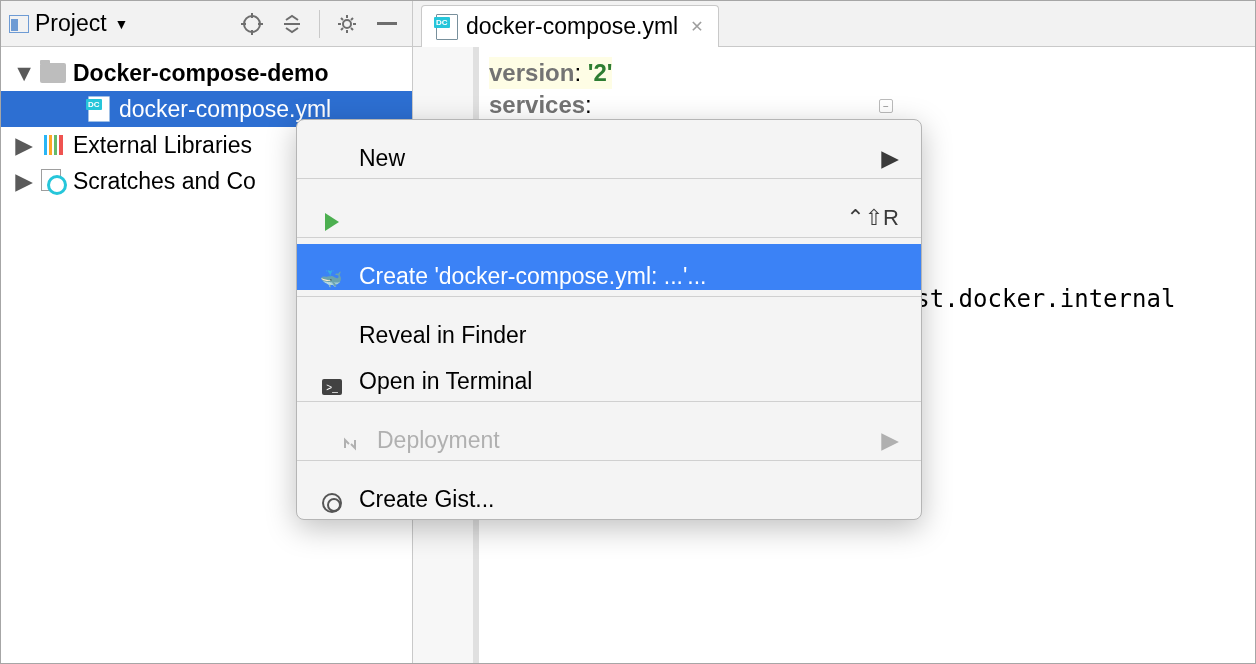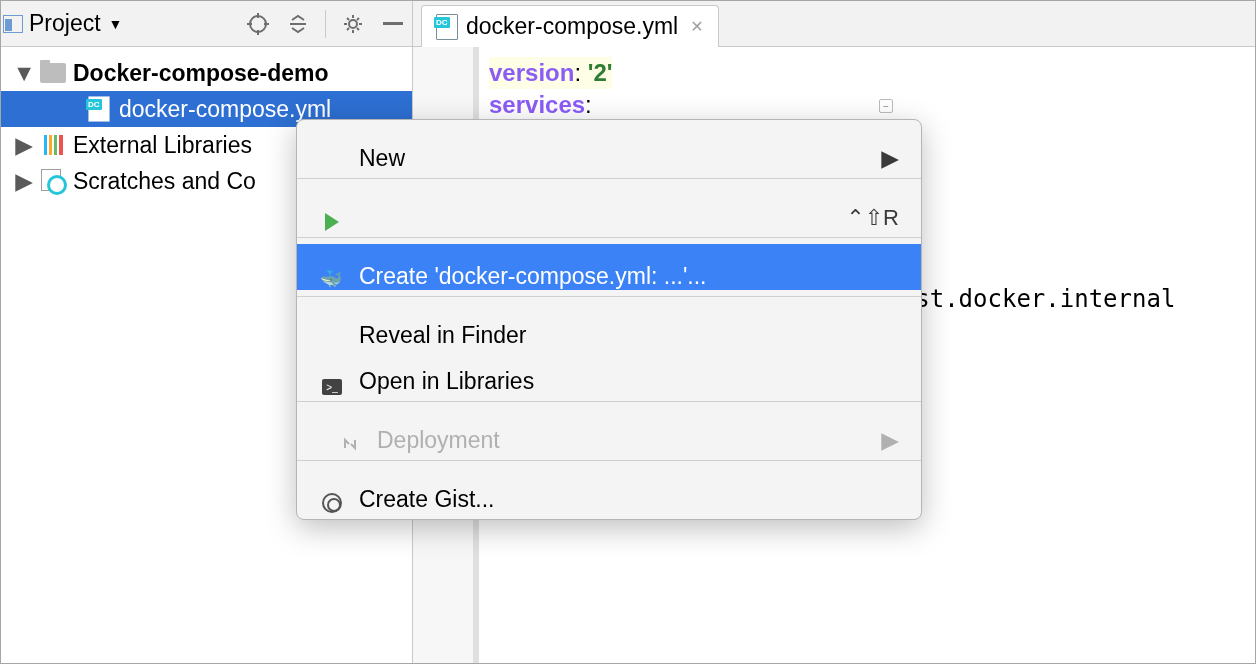--- a/index.html
+++ b/index.html
@@ -2,21 +2,21 @@
 <html><head>
 <meta charset="utf-8">
 <style>
 * { margin: 0; padding: 0; box-sizing: border-box; font-family: -apple-system, "Helvetica Neue", Arial, sans-serif; }
 body { width: 1256px; height: 664px; background: #fff; overflow: hidden; position: relative; font-size: 23px; color: #000; }
 
 .root { display: flex; height: 100%; border: 1px solid #a6a6a6; }
 .sidebar { width: 412px; border-right: 1px solid #c9c9c9; background: #fff; position: relative; }
 .editor { flex: 1; background: #fff; position: relative; }
 
-.toolbar { height: 46px; display: flex; align-items: center; border-bottom: 1px solid #c9c9c9; background: #f2f2f2; padding: 0 2px; gap: 6px; }
+.toolbar { height: 46px; display: flex; align-items: center; border-bottom: 1px solid #c9c9c9; background: #f2f2f2; padding: 0 8px; gap: 6px; }
 .toolbar .spacer { flex: 1; }
 .tool-btn { width: 34px; height: 34px; display: flex; align-items: center; justify-content: center; color: #6e6e6e; }
 
 .proj-label { display: flex; align-items: center; gap: 6px; }
 .proj-label span { color: #000; font-weight: 400; }
 .dropdown-triangle { font-size: 14px; color: #666; margin-left: 2px; }
 
 .tree { padding-top: 8px; }
 .tree-row { display: flex; align-items: center; height: 36px; padding-left: 14px; gap: 6px; white-space: nowrap; }
 .tree-row.selected { background: #2d6fd2; color: #fff; }
@@ -45,21 +45,21 @@
 .bold { font-weight: 700; }
 
 .tabbar { height: 46px; display: flex; align-items: flex-end; background: #f2f2f2; border-bottom: 1px solid #c9c9c9; padding-left: 8px; }
 .tab { height: 42px; display: flex; align-items: center; gap: 8px; padding: 0 14px; background: #fff; border: 1px solid #c9c9c9; border-bottom: none; border-radius: 4px 4px 0 0; position: relative; top: 1px; }
 .tab .close { color: #9e9e9e; font-size: 16px; margin-left: 4px; }
 
 .editor-body { display: flex; height: calc(100% - 46px); }
 .gutter { width: 66px; background: linear-gradient(to right, #f7f7f7 0, #f7f7f7 60px, #e0e0e0 60px, #e0e0e0 66px); }
 .code { padding: 10px 10px; font-family: "Menlo", "Monaco", monospace; font-size: 24px; white-space: pre; line-height: 1.35; position: relative; }
 .code .line1 { background: #fefde5; }
-.kw { color: #8b5cf6; font-weight: bold; }
+.kw { color: #737373; font-weight: bold; }
 .str { color: #2e7d32; font-weight: bold; }
 .txt { color: #000; }
 .extra-code { position: absolute; left: 430px; top: 284px; font-family: "Menlo","Monaco",monospace; font-size: 24px; }
 
 .gutter-fold { position: absolute; left: 466px; top: 98px; display: flex; flex-direction: column; gap: 8px; }
 .fold-mark { width: 14px; height: 14px; border: 1px solid #bbb; border-radius: 2px; display: flex; align-items: center; justify-content: center; font-size: 10px; color: #888; background: #fff; }
 
 .context-menu { position: absolute; left: 296px; top: 119px; width: 626px; background: #f4f4f4; border: 1px solid #b5b5b5; border-radius: 8px; box-shadow: 0 8px 30px rgba(0,0,0,0.25); padding: 6px 0; z-index: 100; }
 .menu-item { height: 46px; display: flex; align-items: flex-end; padding: 0 22px; gap: 14px; position: relative; }
 .menu-item.highlighted { background: #3b82f6; color: #fff; }
@@ -202,21 +202,21 @@
   </div>
   <div class="menu-sep"></div>
   <div class="menu-item">
     <span class="menu-spacer"></span>
     <span>Reveal in Finder</span>
   </div>
   <div class="menu-item">
     <span class="menu-icon">
         <span class="terminal-icon">&gt;_</span>
       </span>
-    <span>Open in Libraries</span>
+    <span>Open in Terminal</span>
   </div>
   <div class="menu-sep"></div>
   <div class="menu-item disabled">
     <span class="menu-icon deploy-icon">
       <svg width="20" height="20">
           <path d="M5 14 L5 6 L9 10 M15 6 L15 14 L11 10" fill="none" stroke="#b0b0b0" stroke-width="2"></path>
         </svg>
     </span>
     <span>Deployment</span>
     <span class="menu-arrow">▶</span>

